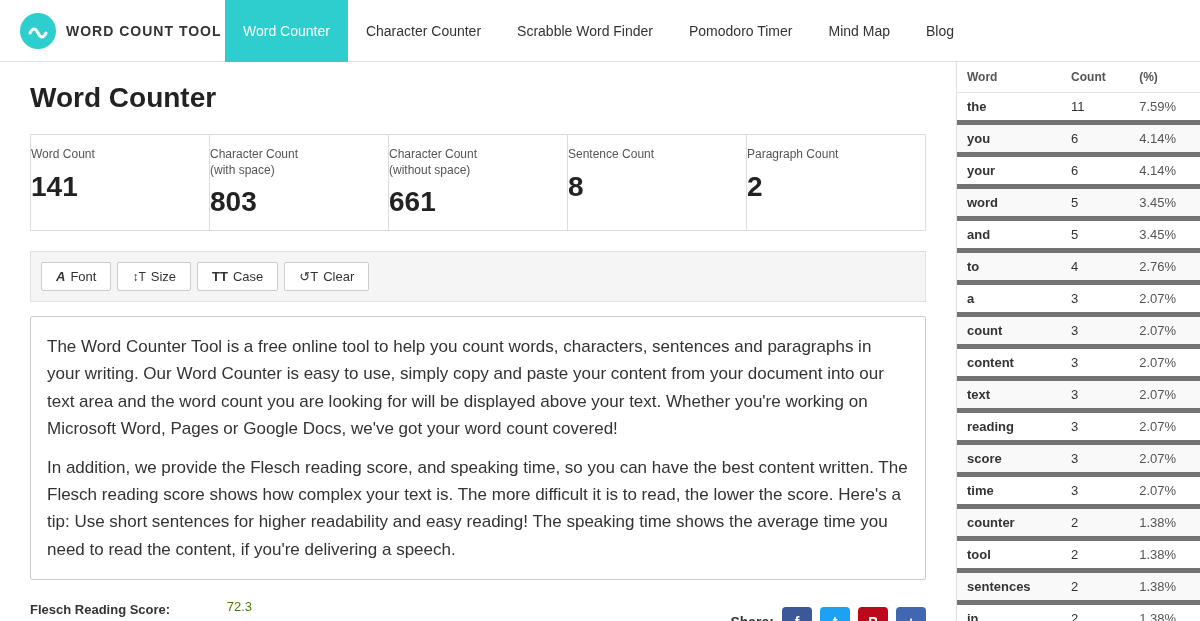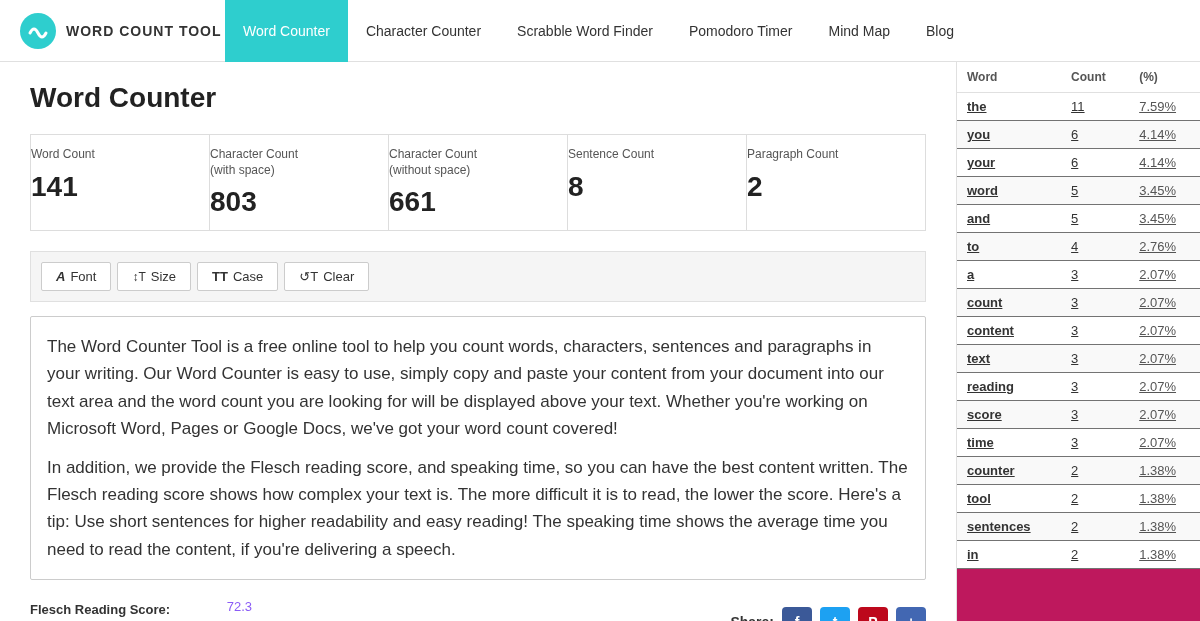--- a/index.html
+++ b/index.html
@@ -158,21 +158,21 @@
       position: relative;
       margin-right: 12px;
     }
     .bottom-stat-bar-fill {
       height: 100%;
       background: #ccc;
       width: 80%;
     }
     .bottom-stat-value {
       font-size: 13px;
-      color: #8b5cf6;
+      color: #4d7c0f;
       width: 50px;
       text-align: right;
     }
     .share-label { font-size: 14px; font-weight: bold; }
     .share-btn {
       width: 30px;
       height: 30px;
       border-radius: 4px;
       display: flex;
       align-items: center;
@@ -211,22 +211,21 @@
     .sidebar-table th {
       text-align: left;
       padding: 8px 10px;
       font-weight: bold;
       color: #555;
       font-size: 12px;
       border-bottom: 1px solid #e0e0e0;
     }
     .sidebar-table td {
       padding: 6px 10px;
-      border-bottom: 1px solid #737373;
-      text-decoration: underline;
+      border-bottom: 5px solid #737373;
     }
     .sidebar-table tr:nth-child(even) { background: #f9f9f9; }
     .sidebar-table tr:nth-child(odd) { background: #fff; }
     .word-col { font-weight: bold; color: #333; }
     .count-col { color: #333; }
     .pct-col { color: #555; }
   </style>
 </head>
 <body>
 

